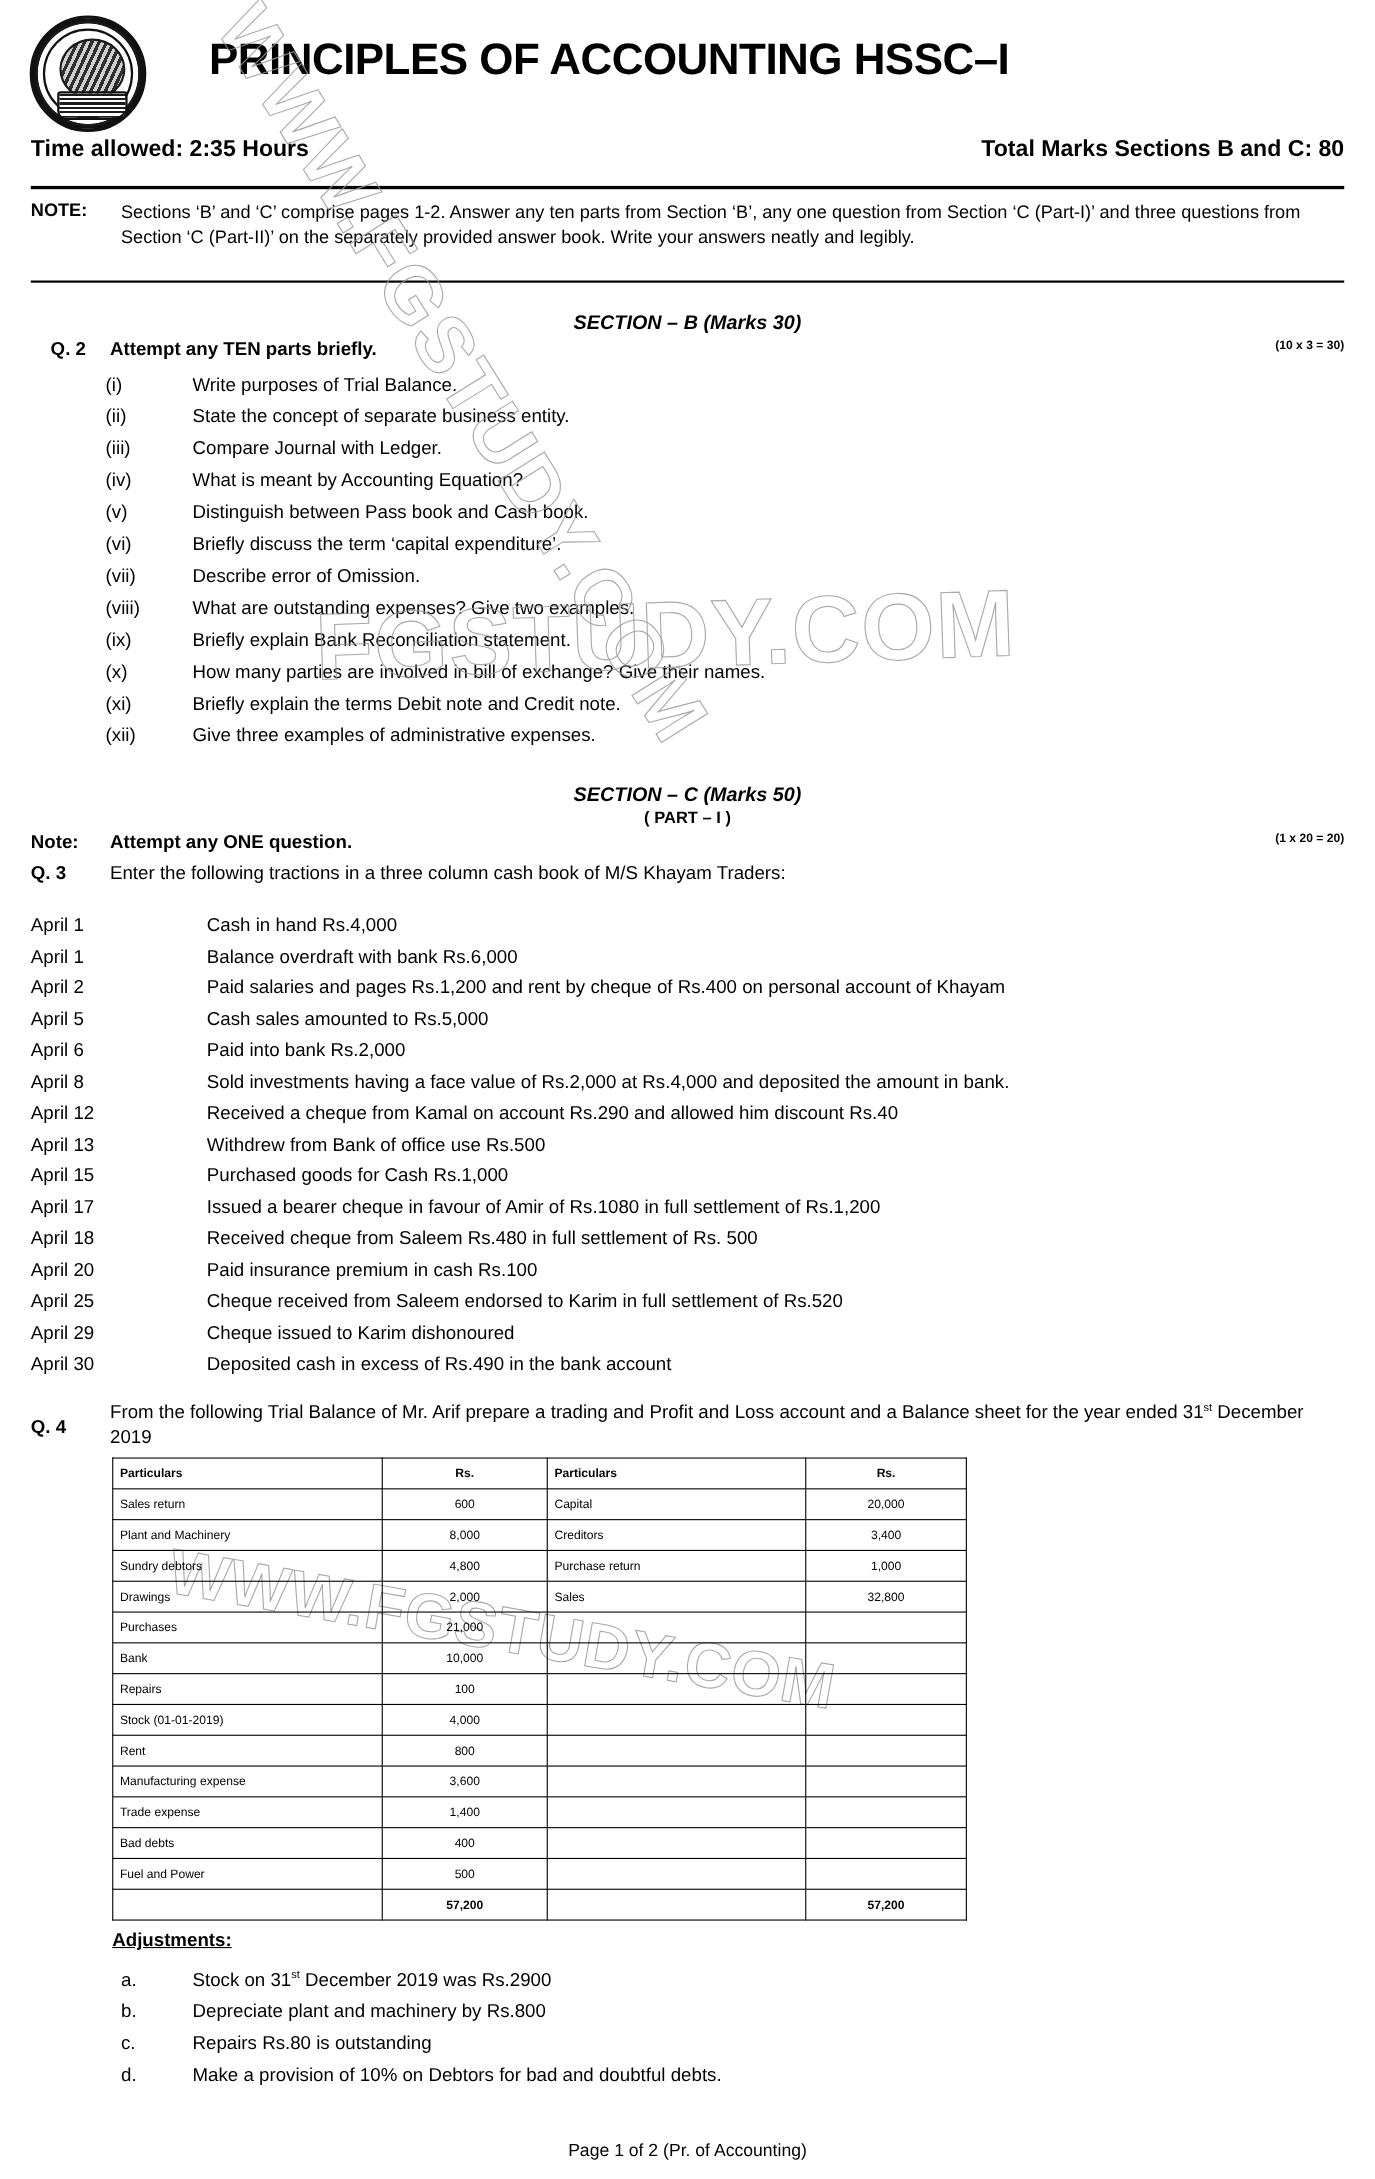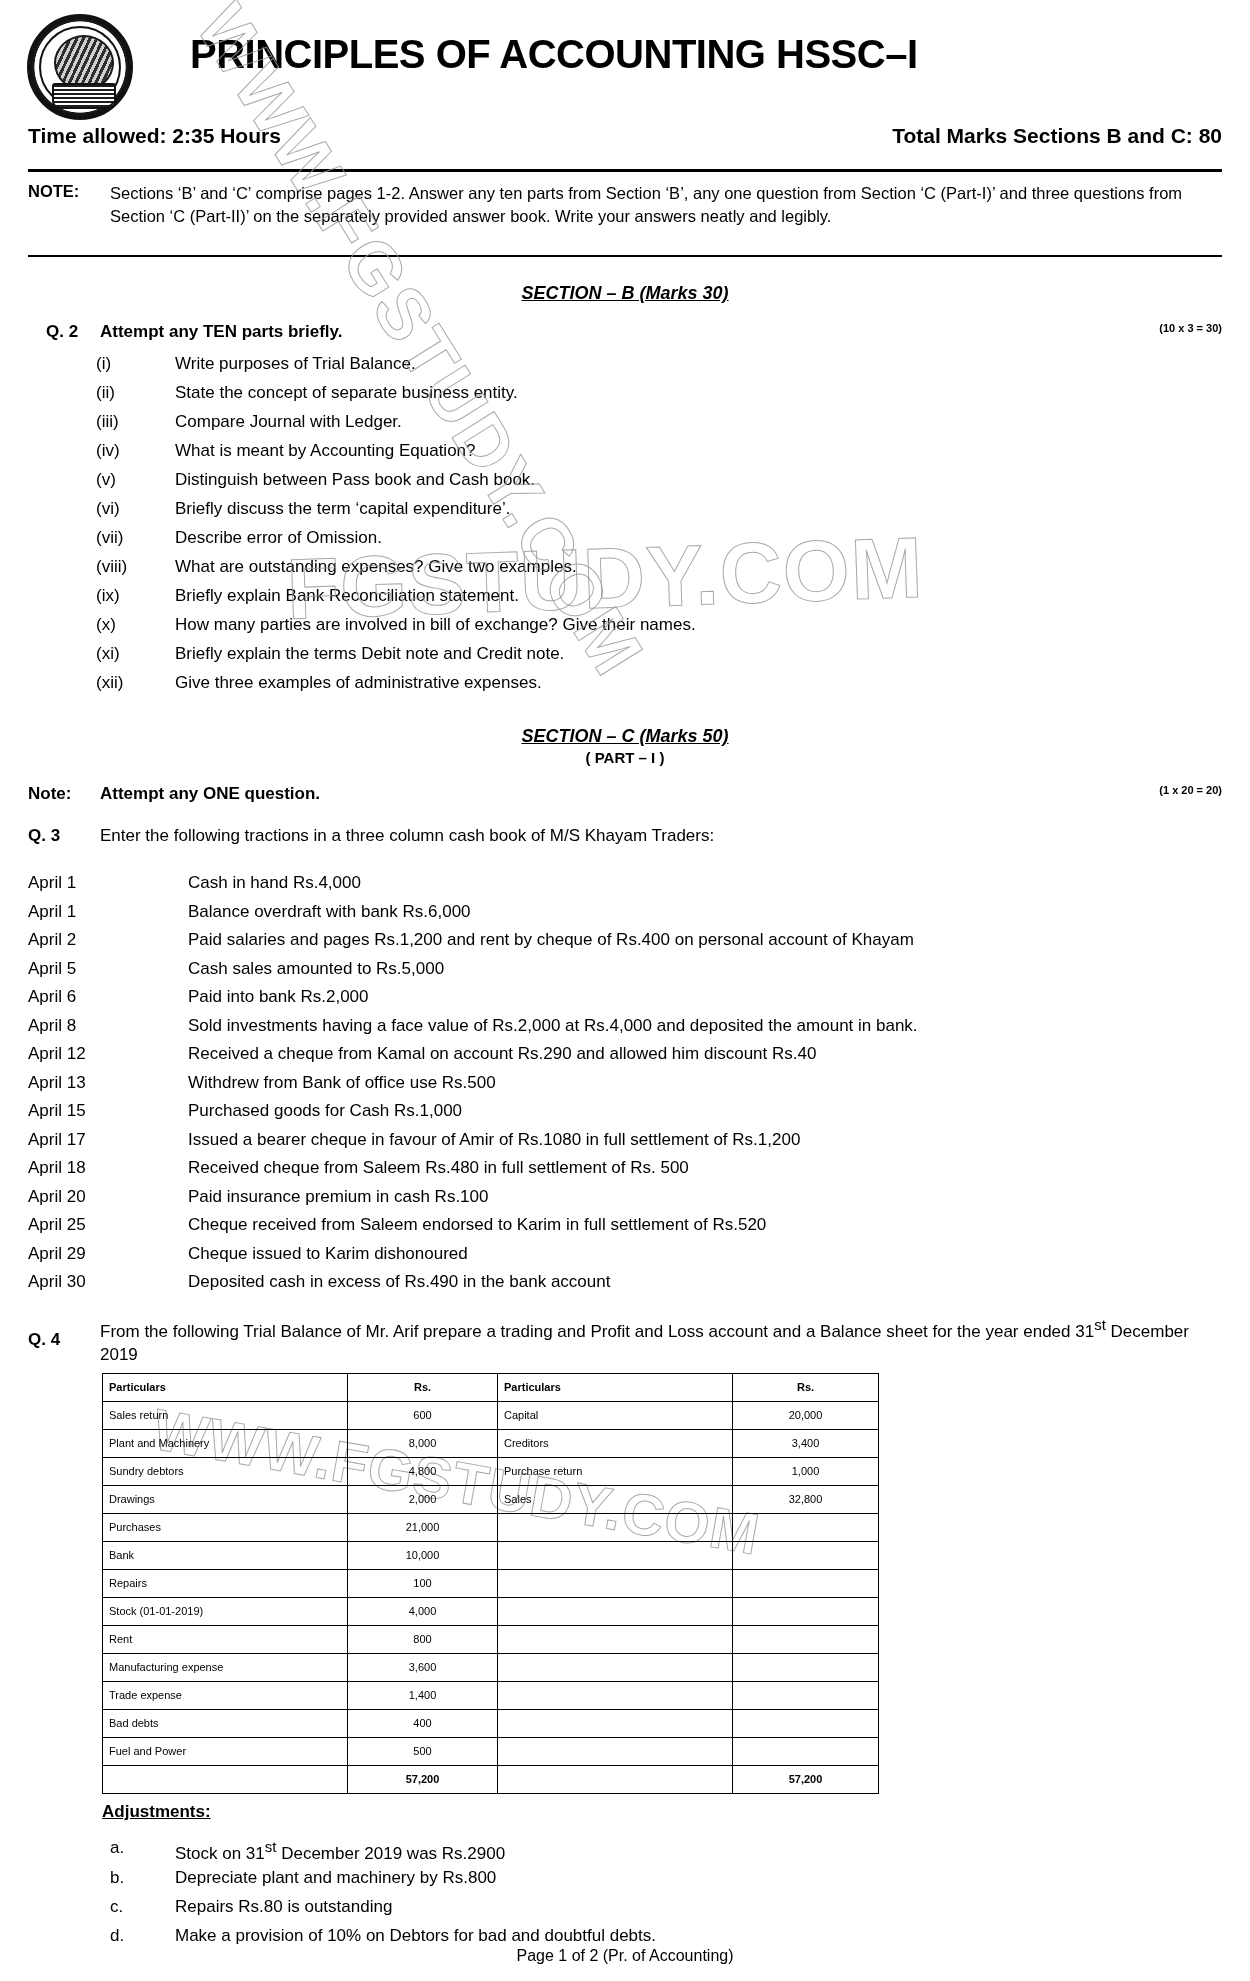--- a/index.html
+++ b/index.html
@@ -70,43 +70,43 @@
   .rule{height:0;border-top:3px solid #000;margin:3px 28px 0 28px;}
   .rule.thin{border-top:2px solid #000;}
 
   
   .note{position:relative;margin:10px 28px 0 28px;min-height:70px;}
   .note .lbl{position:absolute;left:0;top:0;font-size:16.5px;font-weight:bold;}
   .note .body{margin-left:82px;font-size:16.5px;font-weight:normal;line-height:1.38;}
 
   
   .sec-title{text-align:center;font-size:18px;font-weight:bold;font-style:italic;
-    text-decoration:underline;margin-top:26px;position:relative;z-index:6;}
+    margin-top:26px;position:relative;z-index:6;}
   .sec-sub{text-align:center;font-size:15px;font-weight:bold;margin-top:2px;position:relative;z-index:6;}
 
-  .qrow{position:relative;margin:18px 28px 0 28px;min-height:24px;}
+  .qrow{position:relative;margin:4px 28px 0 28px;min-height:24px;}
   .qrow .qno{position:absolute;left:18px;top:0;font-size:17px;font-weight:bold;}
   .qrow .qtxt{margin-left:72px;font-size:17px;font-weight:bold;padding-right:170px;}
   .qrow .qtxt.reg{font-weight:normal;}
   .qrow .qmarks{position:absolute;right:0;top:0;font-size:11px;font-weight:bold;}
 
   ul.parts{list-style:none;margin:6px 0 0 0;padding:0;}
   ul.parts li{position:relative;min-height:29px;font-size:17px;padding-left:175px;line-height:1.45;}
   ul.parts li .rn{position:absolute;left:96px;top:0;width:70px;font-size:17px;}
 
   
   .txns{margin:20px 28px 0 28px;}
   .txn{position:relative;min-height:28.5px;font-size:17px;line-height:1.5;padding-left:160px;}
   .txn .date{position:absolute;left:0;top:0;width:150px;font-size:17px;}
 
   
   .q4{position:relative;margin:16px 28px 0 28px;}
   .q4 .qno{position:absolute;left:18px;top:16px;font-size:17px;font-weight:bold;}
   .q4 .qtxt{margin-left:72px;font-size:17px;line-height:1.4;}
-  sup{font-size:15px;vertical-align:super;}
+  sup{font-size:10px;vertical-align:super;}
 
   table.tb{
     border-collapse:collapse;width:776px;margin-left:102px;margin-top:6px;
     table-layout:fixed;position:relative;z-index:6;background:transparent;
   }
   table.tb td,table.tb th{
     border:1.5px solid #000;font-size:11px;height:25px;padding:1px 6px;
     font-family:"Liberation Sans", sans-serif;
   }
   table.tb th{font-weight:bold;text-align:left;}

